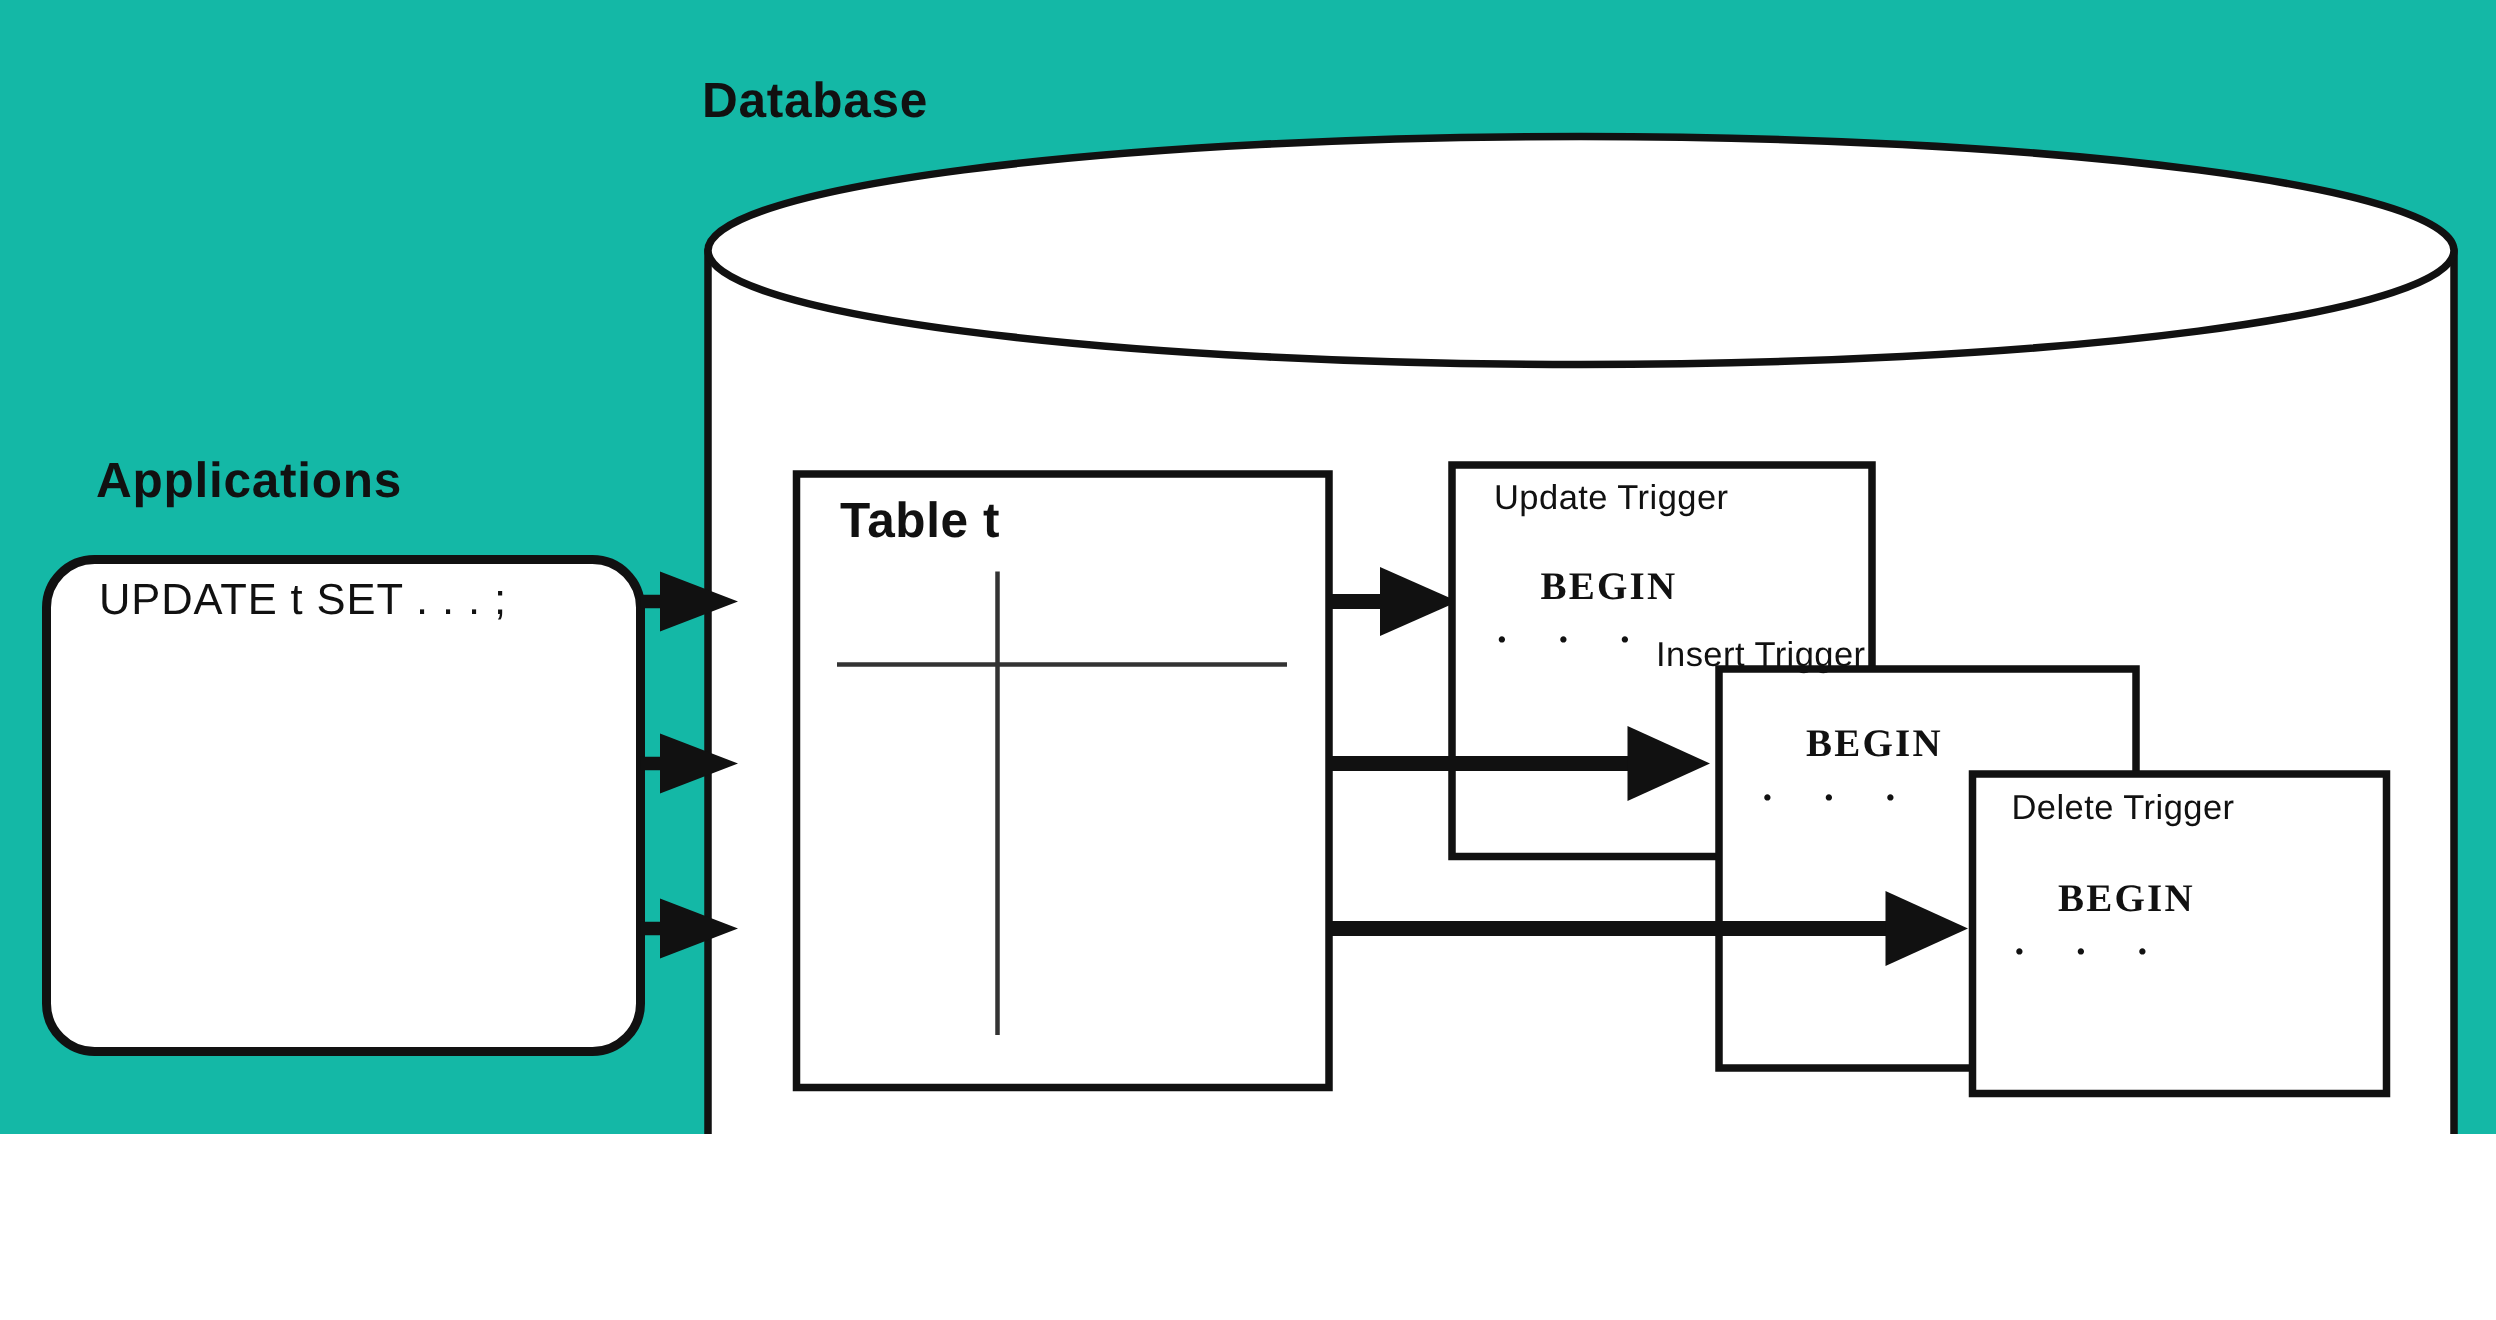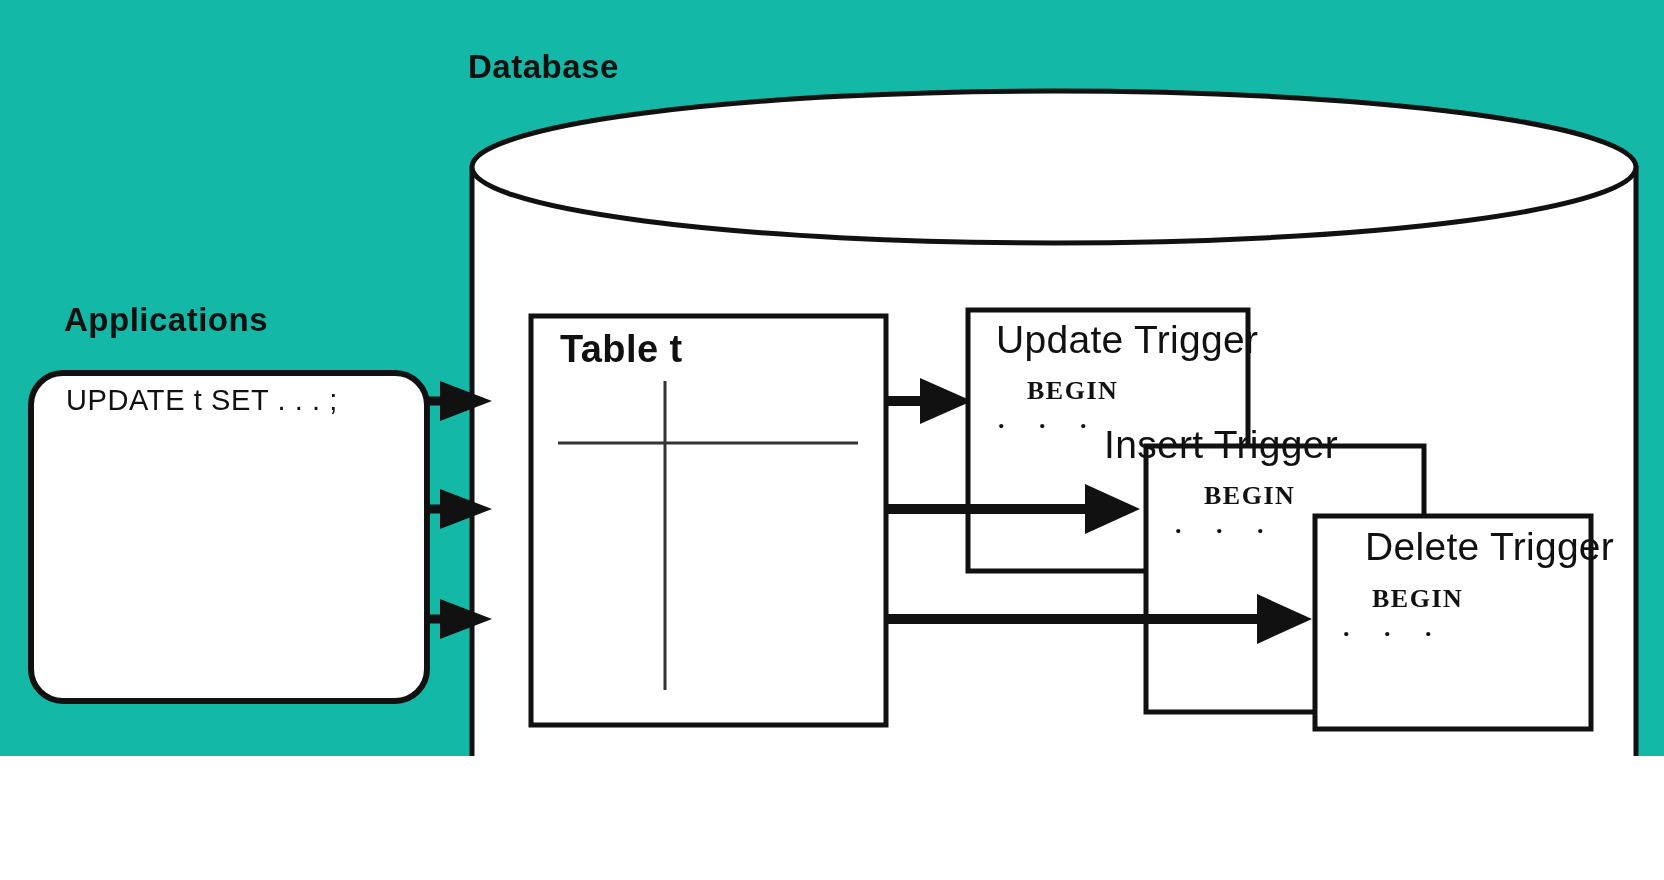--- a/index.html
+++ b/index.html
@@ -34,40 +34,40 @@
     font-weight: bold;
     font-size: 33px;
     letter-spacing: 0.5px;
   }
   .sql-line {
     font-size: 29px;
     font-weight: normal;
     letter-spacing: 0.6px;
   }
   .trigger-title {
-    font-size: 39px;
+    font-size: 23px;
     font-weight: normal;
     letter-spacing: 0.3px;
   }
   .begin-kw {
     font-family: "Liberation Serif", serif;
     font-size: 26px;
     font-weight: bold;
     letter-spacing: 1.5px;
     margin-left: 32px;
   }
   .dots-row {
     font-family: "Liberation Serif", serif;
     font-size: 26px;
     font-weight: bold;
     letter-spacing: 14px;
   }
   .table-title {
     font-weight: bold;
-    font-size: 38px;
+    font-size: 33px;
     letter-spacing: 0.4px;
   }
 </style>
 </head>
 <body>
 
 <div id="stage">
 
   <svg id="diagram-svg" viewBox="0 0 1664 880">
 
@@ -146,17 +146,17 @@
   <div class="lbl table-title" style="left:560px; top:330px;">Table t</div>
 
   <div class="lbl trigger-title" style="left:996px; top:320px;">Update Trigger</div>
   <div class="lbl begin-kw" style="left:995px; top:378px;">BEGIN</div>
   <div class="lbl dots-row" style="left:998px; top:407px;">. . .</div>
 
   <div class="lbl trigger-title" style="left:1104px; top:425px;">Insert Trigger</div>
   <div class="lbl begin-kw" style="left:1172px; top:483px;">BEGIN</div>
   <div class="lbl dots-row" style="left:1175px; top:512px;">. . .</div>
 
-  <div class="lbl trigger-title" style="left:1341px; top:527px;margin-left:24px;">Delete Trigger</div>
+  <div class="lbl trigger-title" style="left:1341px; top:527px;">Delete Trigger</div>
   <div class="lbl begin-kw" style="left:1340px; top:586px;">BEGIN</div>
   <div class="lbl dots-row" style="left:1343px; top:615px;">. . .</div>
 
 </div>
 
 </body></html>

